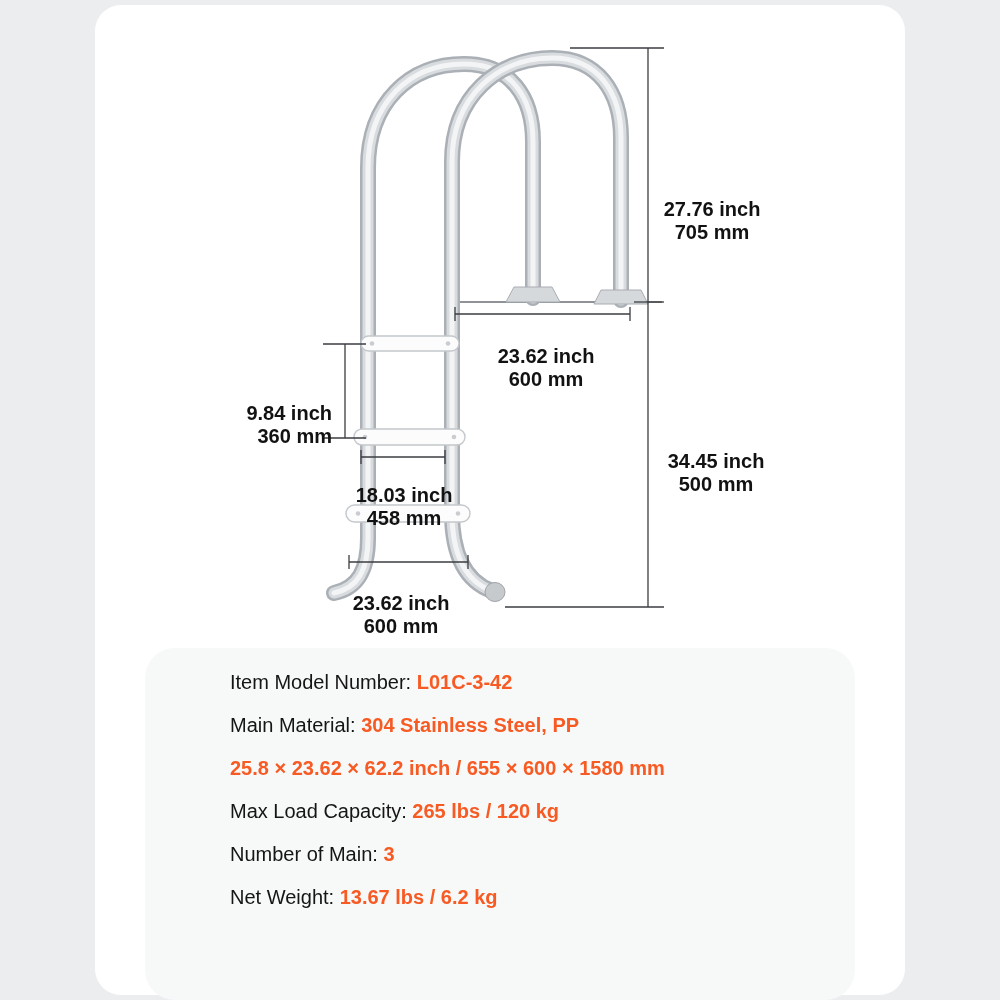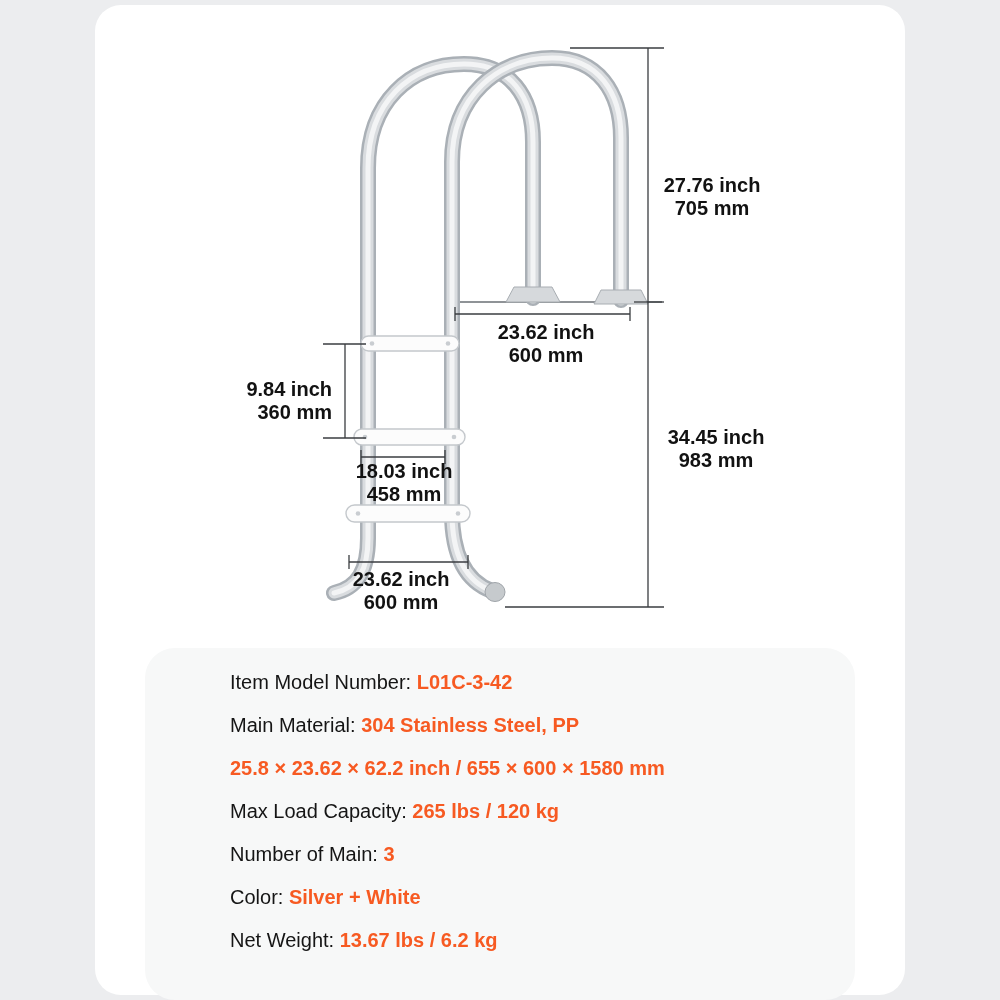--- a/index.html
+++ b/index.html
@@ -16,21 +16,21 @@
   .tube-outer{fill:none;stroke:#aab0b6;stroke-width:16;stroke-linecap:round;}
   .tube-mid{fill:none;stroke:#d9dcdf;stroke-width:11;stroke-linecap:round;}
   .tube-inner{fill:none;stroke:#f3f4f5;stroke-width:5;stroke-linecap:round;}
   .step-plate{fill:#fcfcfc;stroke:#c4c8cc;stroke-width:1.4;}
   .screw{fill:#c9cdd1;}
   .flange{fill:#d6d9dc;stroke:#a8adb2;stroke-width:1;}
   .deck-line{stroke:#6a6f74;stroke-width:1.3;}
   .dl{stroke:#3a3d40;stroke-width:1.3;}
   .dim-label{
     position:absolute;color:#121212;font-weight:700;
-    font-size:20px;line-height:23px;text-align:center;
+    font-size:20px;line-height:23px;text-align:center;margin-top:24px;
   }
   .dim-label span{display:block;}
   .spec-card{
     position:absolute;left:145px;top:648px;width:710px;height:352px;
     background:#f7f8f8;border-radius:30px;
     padding:22px 40px 0 85px;box-sizing:border-box;
   }
   .spec-row{
     font-size:20px;line-height:25px;margin-bottom:18px;color:#151515;
   }
@@ -118,21 +118,21 @@
     <span>360 mm</span>
   </div>
 
   <div class="dim-label" style="left:324px;top:460px;width:160px;">
     <span>18.03 inch</span>
     <span>458 mm</span>
   </div>
 
   <div class="dim-label" style="left:636px;top:426px;width:160px;">
     <span>34.45 inch</span>
-    <span>983 mm</span>
+    <span>500 mm</span>
   </div>
 
   <div class="dim-label" style="left:321px;top:568px;width:160px;">
     <span>23.62 inch</span>
     <span>600 mm</span>
   </div>
 
   <div class="spec-card">
     <div class="spec-row">
       <span class="spec-label">Item Model Number: </span><span class="spec-value">L01C-3-42</span>
@@ -143,20 +143,17 @@
     <div class="spec-row">
       <span class="spec-value block">25.8 × 23.62 × 62.2 inch / 655 × 600 × 1580 mm</span>
     </div>
     <div class="spec-row">
       <span class="spec-label">Max Load Capacity: </span><span class="spec-value">265 lbs / 120 kg</span>
     </div>
     <div class="spec-row">
       <span class="spec-label">Number of Main: </span><span class="spec-value">3</span>
     </div>
     <div class="spec-row">
-      <span class="spec-label">Color: </span><span class="spec-value">Silver + White</span>
-    </div>
-    <div class="spec-row">
       <span class="spec-label">Net Weight: </span><span class="spec-value">13.67 lbs / 6.2 kg</span>
     </div>
   </div>
 
 </div>
 
 </body></html>

